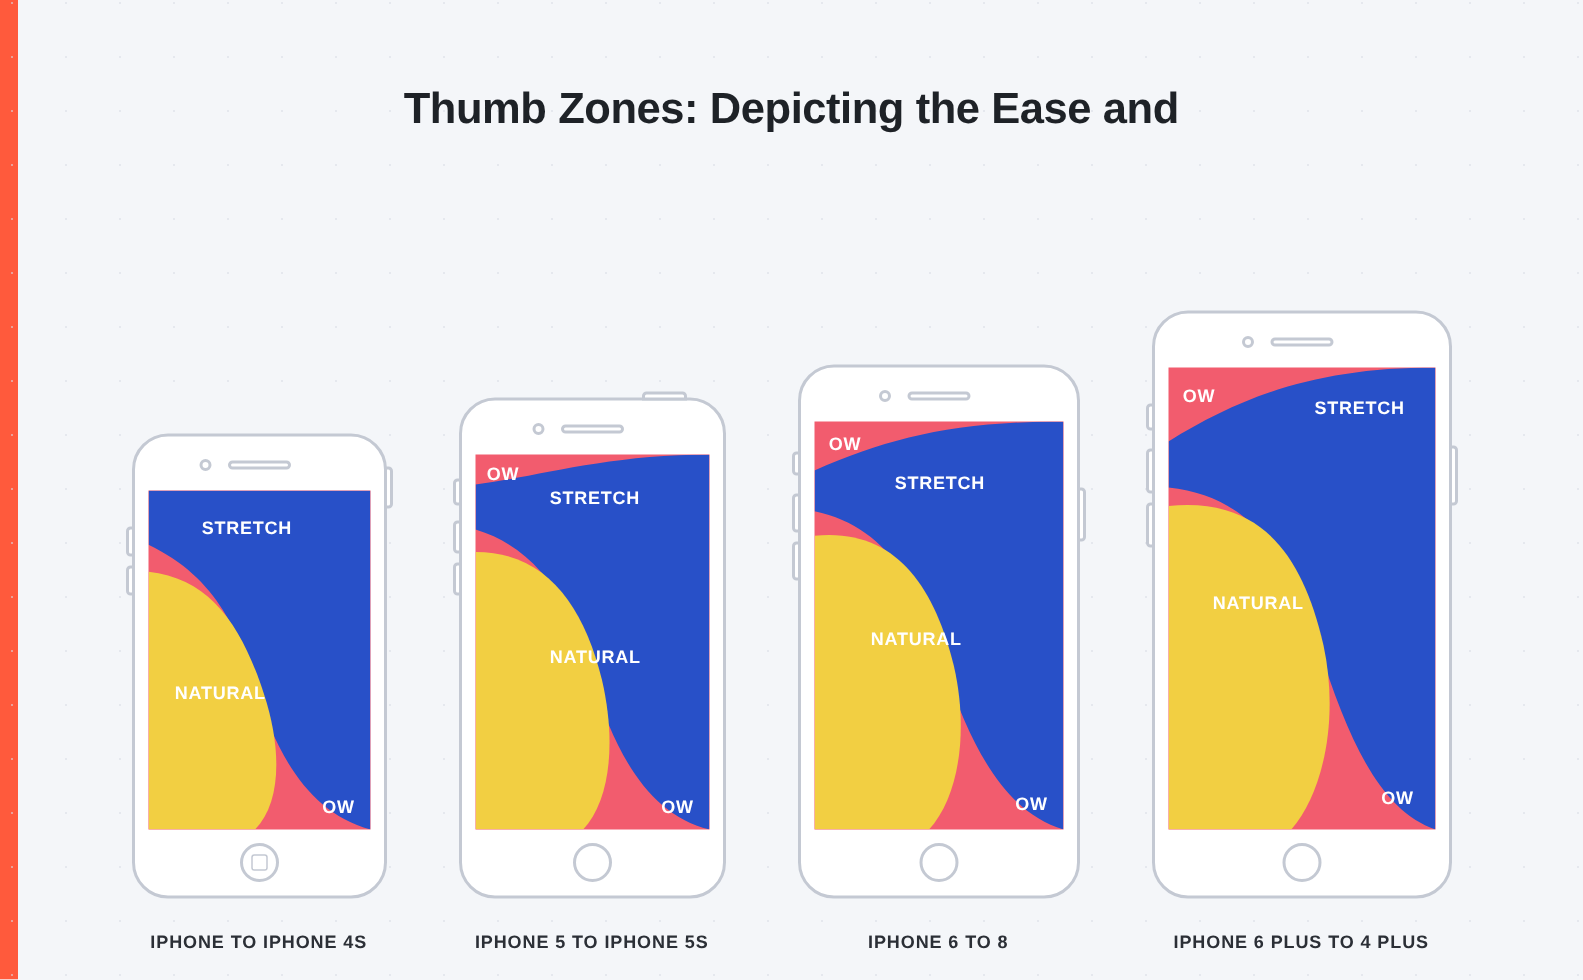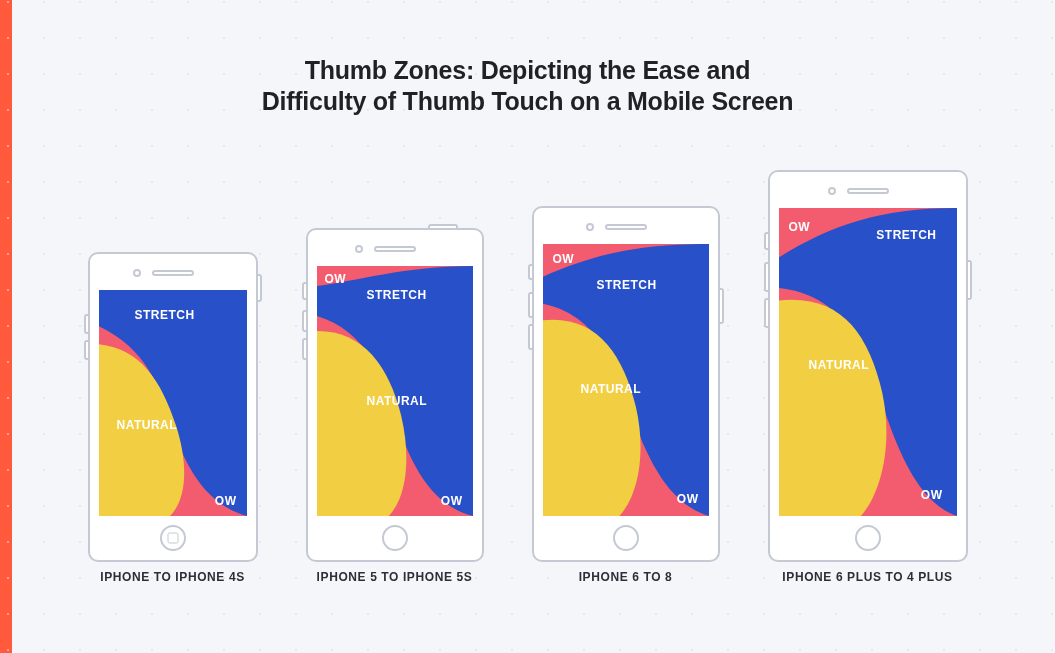--- a/index.html
+++ b/index.html
@@ -18,32 +18,32 @@
   position:absolute;inset:0;
   background-image:radial-gradient(circle,#d8dce5 1px,transparent 1px);
   background-size:36px 36px;
   background-position:26px 20px;
   opacity:.55;
   pointer-events:none;
 }
 .title{
   position:absolute;left:50%;transform:translateX(-50%);
   top:55px;width:700px;text-align:center;
-  font-weight:800;font-size:25px;line-height:1.25;
+  font-weight:800;font-size:29px;line-height:1.25;
   color:#1e2227;letter-spacing:-.01em;
 }
 .row{
   position:absolute;left:50%;transform:translateX(-50%);
   top:170px;width:880px;
   display:flex;align-items:flex-end;justify-content:space-between;
 }
 .phone-col{display:flex;flex-direction:column;align-items:center}
 .phone{
-  position:relative;border-radius:10px;
-  border:2px solid #c4c9d3;background:#fff;
+  position:relative;border-radius:24px;
+  border:2px solid #c4c9d3;background:#fff;margin-top:37px;
 }
 .earpiece{
   position:absolute;top:16px;left:50%;transform:translateX(-50%);
   width:42px;height:6px;border-radius:3px;
   border:2px solid #c4c9d3;background:#fff;
 }
 .camdot{
   position:absolute;top:15px;left:50%;transform:translateX(-50%);
   width:8px;height:8px;border-radius:50%;
   border:2px solid #c4c9d3;margin-left:-36px;
@@ -63,39 +63,38 @@
 .screen{
   position:absolute;top:36px;left:9px;right:9px;bottom:44px;
   overflow:hidden;background:#f25c6e;
 }
 .bluepath, .yellowpath{position:absolute;left:0;top:0;width:100%;height:100%}
 .zlabel{
   position:absolute;color:#fff;font-weight:700;font-size:12px;
   letter-spacing:.5px;
 }
 .caption{
-  margin-top:8px;font-size:12px;font-weight:700;letter-spacing:.6px;
+  margin-top:22px;font-size:12px;font-weight:700;letter-spacing:.6px;
   color:#2b2f36;text-align:center;
 }
 
 
 .p1 .phone{width:170px;height:310px}
 .p2 .phone{width:178px;height:334px}
 .p3 .phone{width:188px;height:356px}
 .p4 .phone{width:200px;height:392px}
 </style>
 </head>
 <body>
 
 <div class="orange-bar"></div>
 <div class="dots"></div>
 
 <div class="title">
   <span>Thumb Zones: Depicting the Ease and</span><br>
-  <span>Difficulty of Thumb Touch on a Mobile Screen</span>
 </div>
 
 <div class="row">
 
   <div class="phone-col p1">
     <div class="phone">
       <div class="sidebtn" style="right:-6px;top:20px;width:6px;height:28px;border-radius:0 3px 3px 0"></div>
       <div class="sidebtn" style="left:-6px;top:60px;width:6px;height:20px;border-radius:3px 0 0 3px"></div>
       <div class="sidebtn" style="left:-6px;top:86px;width:6px;height:20px;border-radius:3px 0 0 3px"></div>
       <div class="camdot"></div>

